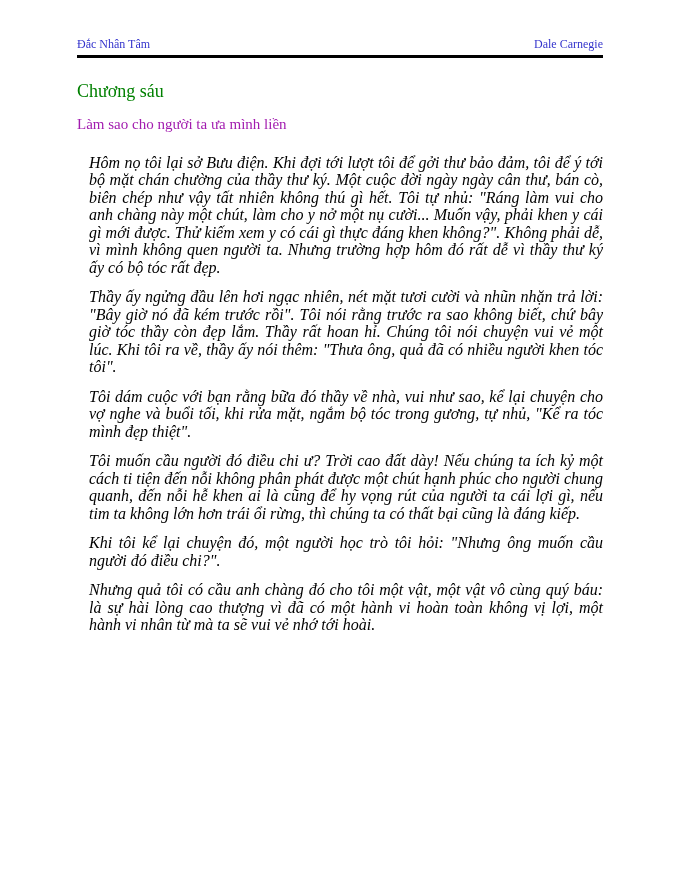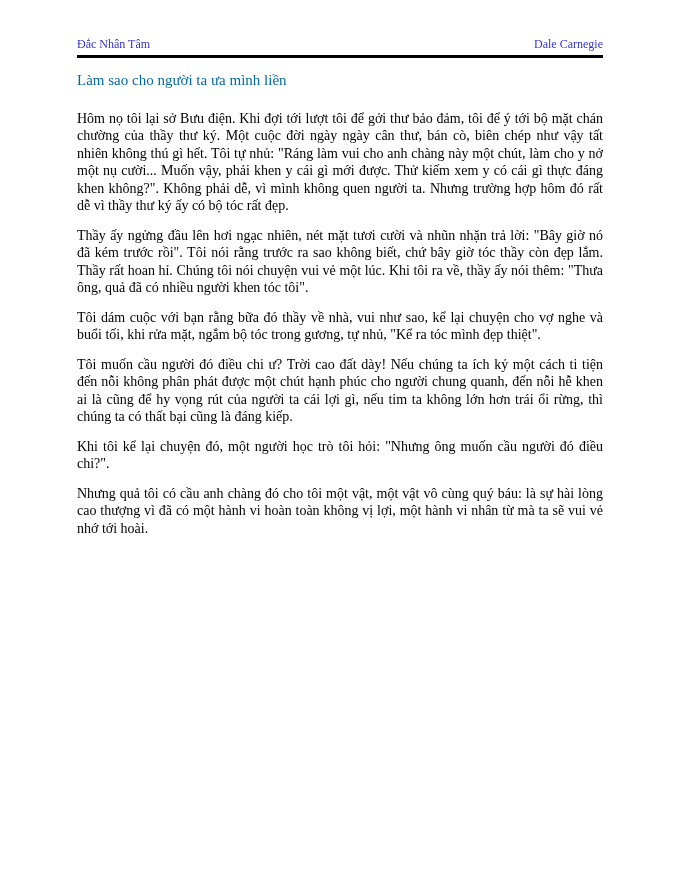--- a/index.html
+++ b/index.html
@@ -39,30 +39,31 @@
   .doc-title {
     margin: 23px 0 0 0;
     font-size: 18px;
     font-weight: normal;
     color: #008000;
   }
   .doc-subtitle {
     margin: 14px 0 0 0;
     font-size: 15px;
     font-weight: normal;
-    color: #0369a1;
+    color: #a21caf;
   }
   .body-text {
     margin-top: 21px;
   }
   .body-text p {
-    margin: 0 0 12px 0;
-    font-size: 14px;
+    margin: 0 0 12px 12px;
+    font-size: 16px;
     line-height: 17.5px;
     text-align: justify;
+    font-style: italic;
   }
   .footer {
     position: absolute;
     left: 77px;
     right: 77px;
     top: 821px;
   }
   .footer-rule {
     height: 2.5px;
     background: #000000;
@@ -79,20 +80,21 @@
 
 <div class="page">
   <div class="content">
 
     <div class="header-row">
       <span>Đắc Nhân Tâm</span>
       <span>Dale Carnegie</span>
     </div>
     <div class="header-rule"></div>
 
+    <h1 class="doc-title">Chương sáu</h1>
     <h2 class="doc-subtitle">Làm sao cho người ta ưa mình liền</h2>
 
     <div class="body-text">
       <p>Hôm nọ tôi lại sở Bưu điện. Khi đợi tới lượt tôi để gởi thư bảo đảm, tôi để ý tới bộ mặt chán chường của thầy thư ký. Một cuộc đời ngày ngày cân thư, bán cò, biên chép như vậy tất nhiên không thú gì hết. Tôi tự nhủ: "Ráng làm vui cho anh chàng này một chút, làm cho y nở một nụ cười... Muốn vậy, phải khen y cái gì mới được. Thử kiếm xem y có cái gì thực đáng khen không?". Không phải dễ, vì mình không quen người ta. Nhưng trường hợp hôm đó rất dễ vì thầy thư ký ấy có bộ tóc rất đẹp.</p>
       <p>Thầy ấy ngửng đầu lên hơi ngạc nhiên, nét mặt tươi cười và nhũn nhặn trả lời: "Bây giờ nó đã kém trước rồi". Tôi nói rằng trước ra sao không biết, chứ bây giờ tóc thầy còn đẹp lắm. Thầy rất hoan hỉ. Chúng tôi nói chuyện vui vẻ một lúc. Khi tôi ra về, thầy ấy nói thêm: "Thưa ông, quả đã có nhiều người khen tóc tôi".</p>
       <p>Tôi dám cuộc với bạn rằng bữa đó thầy về nhà, vui như sao, kể lại chuyện cho vợ nghe và buổi tối, khi rửa mặt, ngắm bộ tóc trong gương, tự nhủ, "Kể ra tóc mình đẹp thiệt".</p>
       <p>Tôi muốn cầu người đó điều chi ư? Trời cao đất dày! Nếu chúng ta ích kỷ một cách ti tiện đến nỗi không phân phát được một chút hạnh phúc cho người chung quanh, đến nỗi hễ khen ai là cũng để hy vọng rút của người ta cái lợi gì, nếu tim ta không lớn hơn trái ổi rừng, thì chúng ta có thất bại cũng là đáng kiếp.</p>
       <p>Khi tôi kể lại chuyện đó, một người học trò tôi hỏi: "Nhưng ông muốn cầu người đó điều chi?".</p>
       <p>Nhưng quả tôi có cầu anh chàng đó cho tôi một vật, một vật vô cùng quý báu: là sự hài lòng cao thượng vì đã có một hành vi hoàn toàn không vị lợi, một hành vi nhân từ mà ta sẽ vui vẻ nhớ tới hoài.</p>
     </div>

